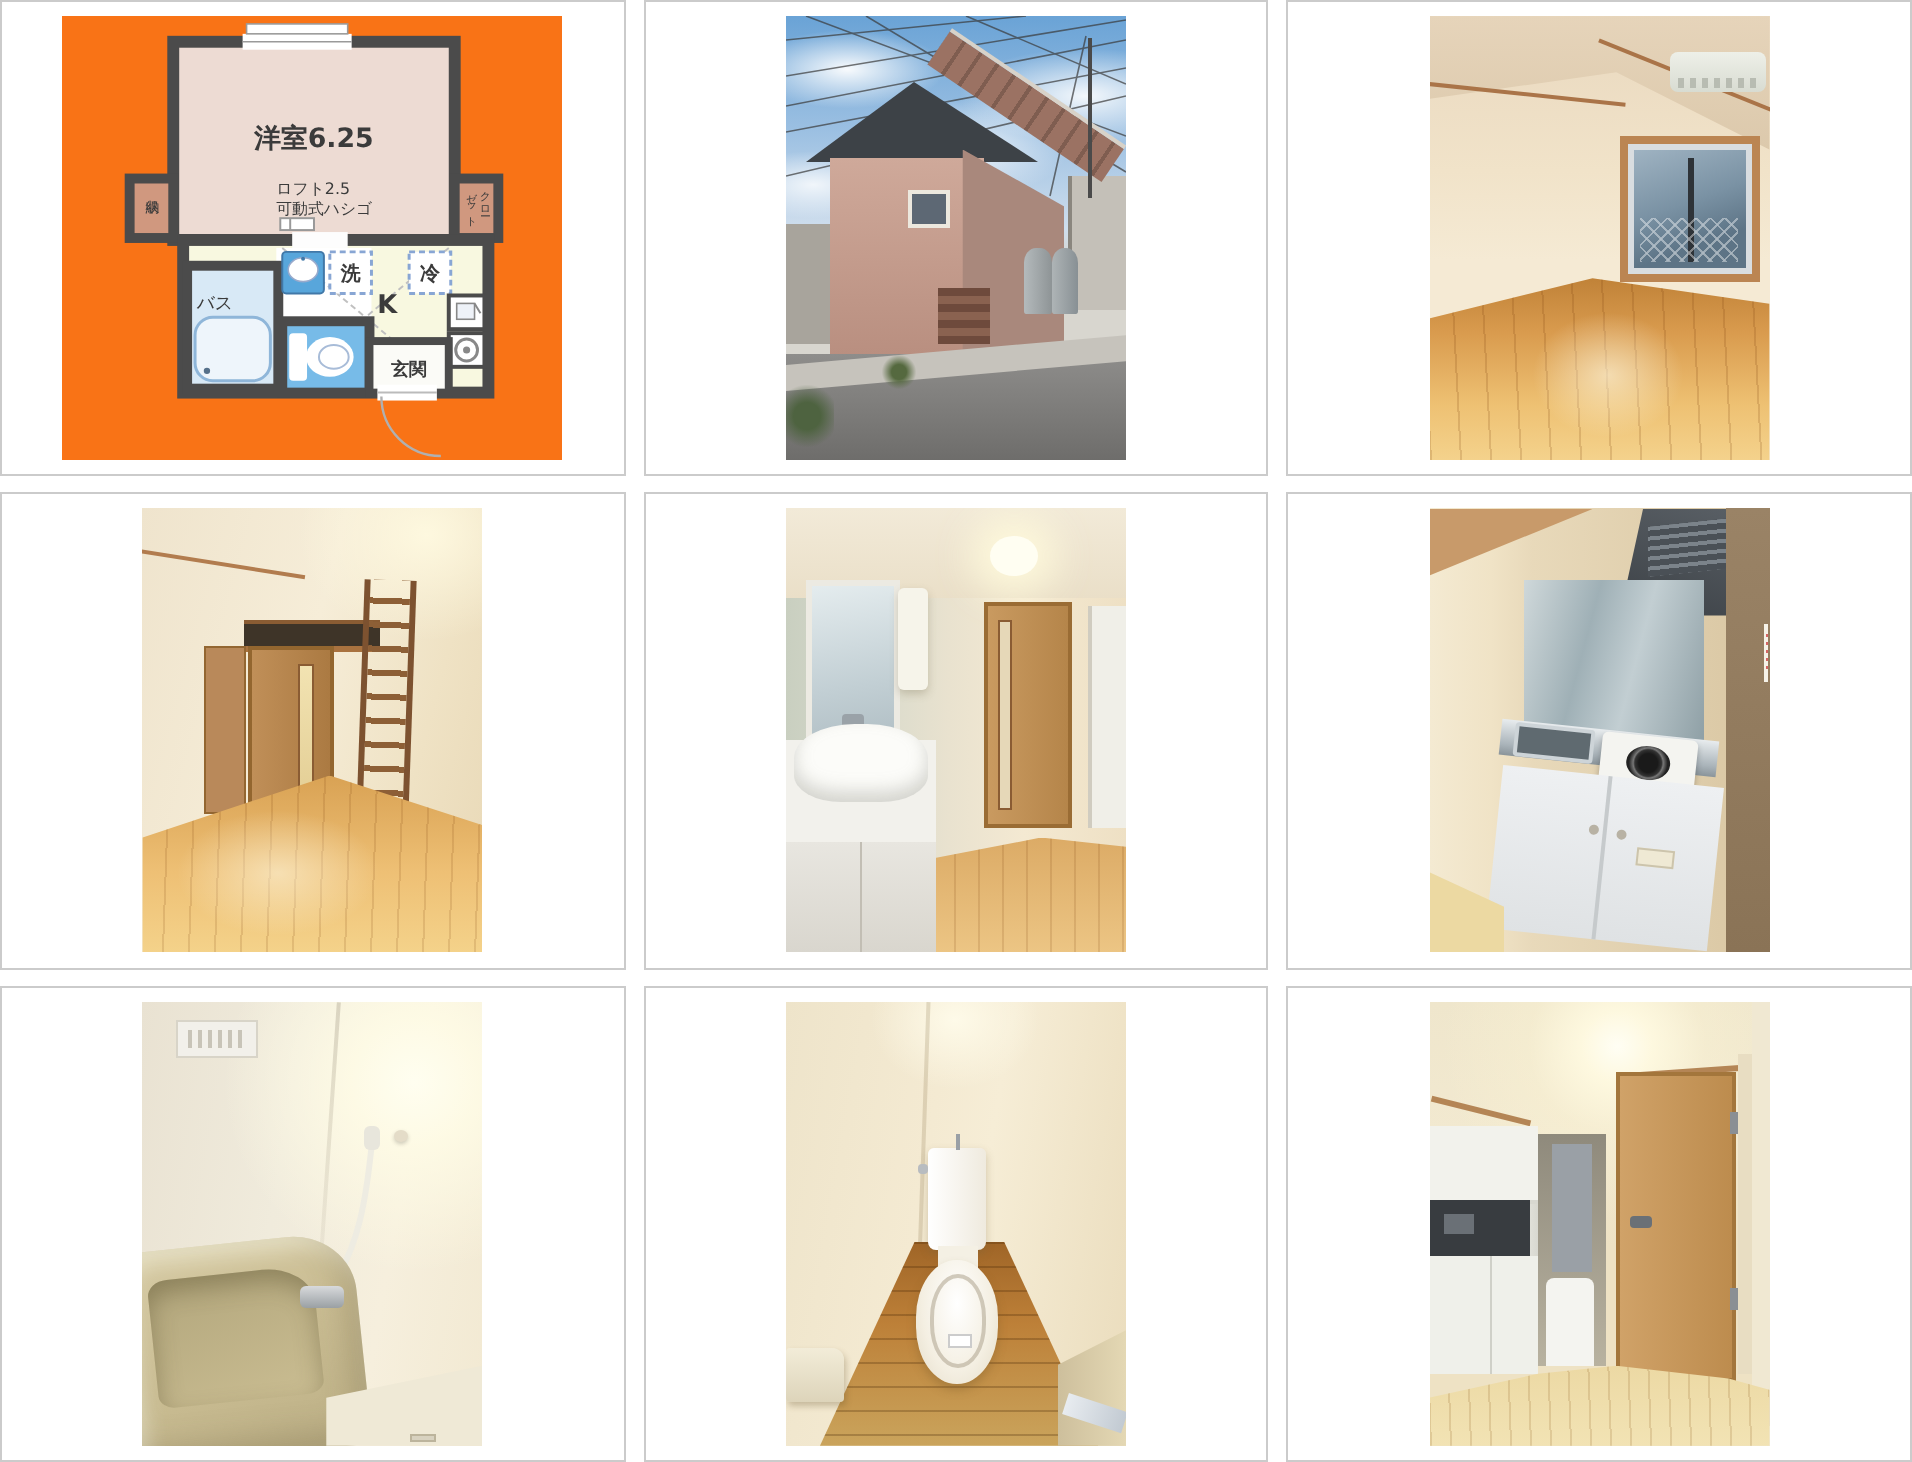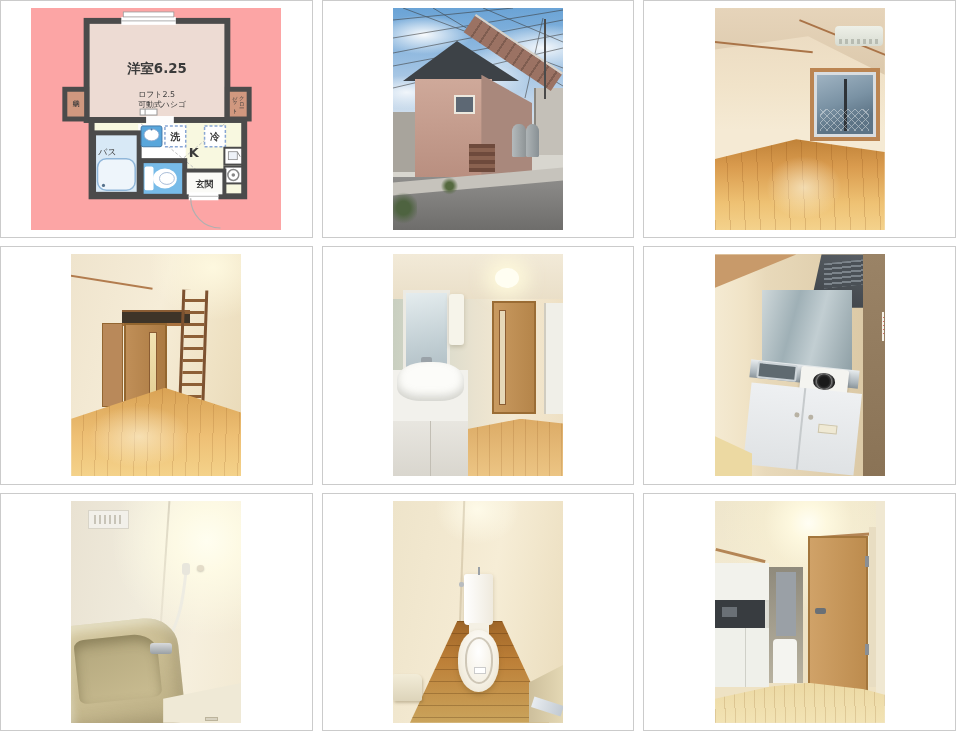--- a/index.html
+++ b/index.html
@@ -215,21 +215,21 @@
 
   .fpbox svg { display:block; margin:0 auto; }
   text { font-family:"DejaVu Sans","Liberation Sans",sans-serif; fill:#3b3b3b; }
 </style>
 </head>
 <body>
 
 <div class="grid">
 
   <figure class="cell">
-    <div class="ph fpbox" style="background:#fca5a5;">
+    <div class="ph fpbox" style="background:#f97316;">
       <svg width="250" height="222" viewBox="0 0 250 224">
 
         <rect x="55" y="13" width="142" height="100" fill="#eddbd3" stroke="#4b4b4b" stroke-width="6"></rect>
 
         <rect x="90" y="9" width="55" height="8" fill="#ffffff"></rect>
         <rect x="92" y="4" width="51" height="5" fill="#ffffff" stroke="#9a9a9a" stroke-width="0.8"></rect>
         <line x1="90" y1="13" x2="145" y2="13" stroke="#9a9a9a" stroke-width="0.8"></line>
 
         <rect x="33" y="82" width="22" height="30" fill="#d0987f" stroke="#4b4b4b" stroke-width="5"></rect>
 

